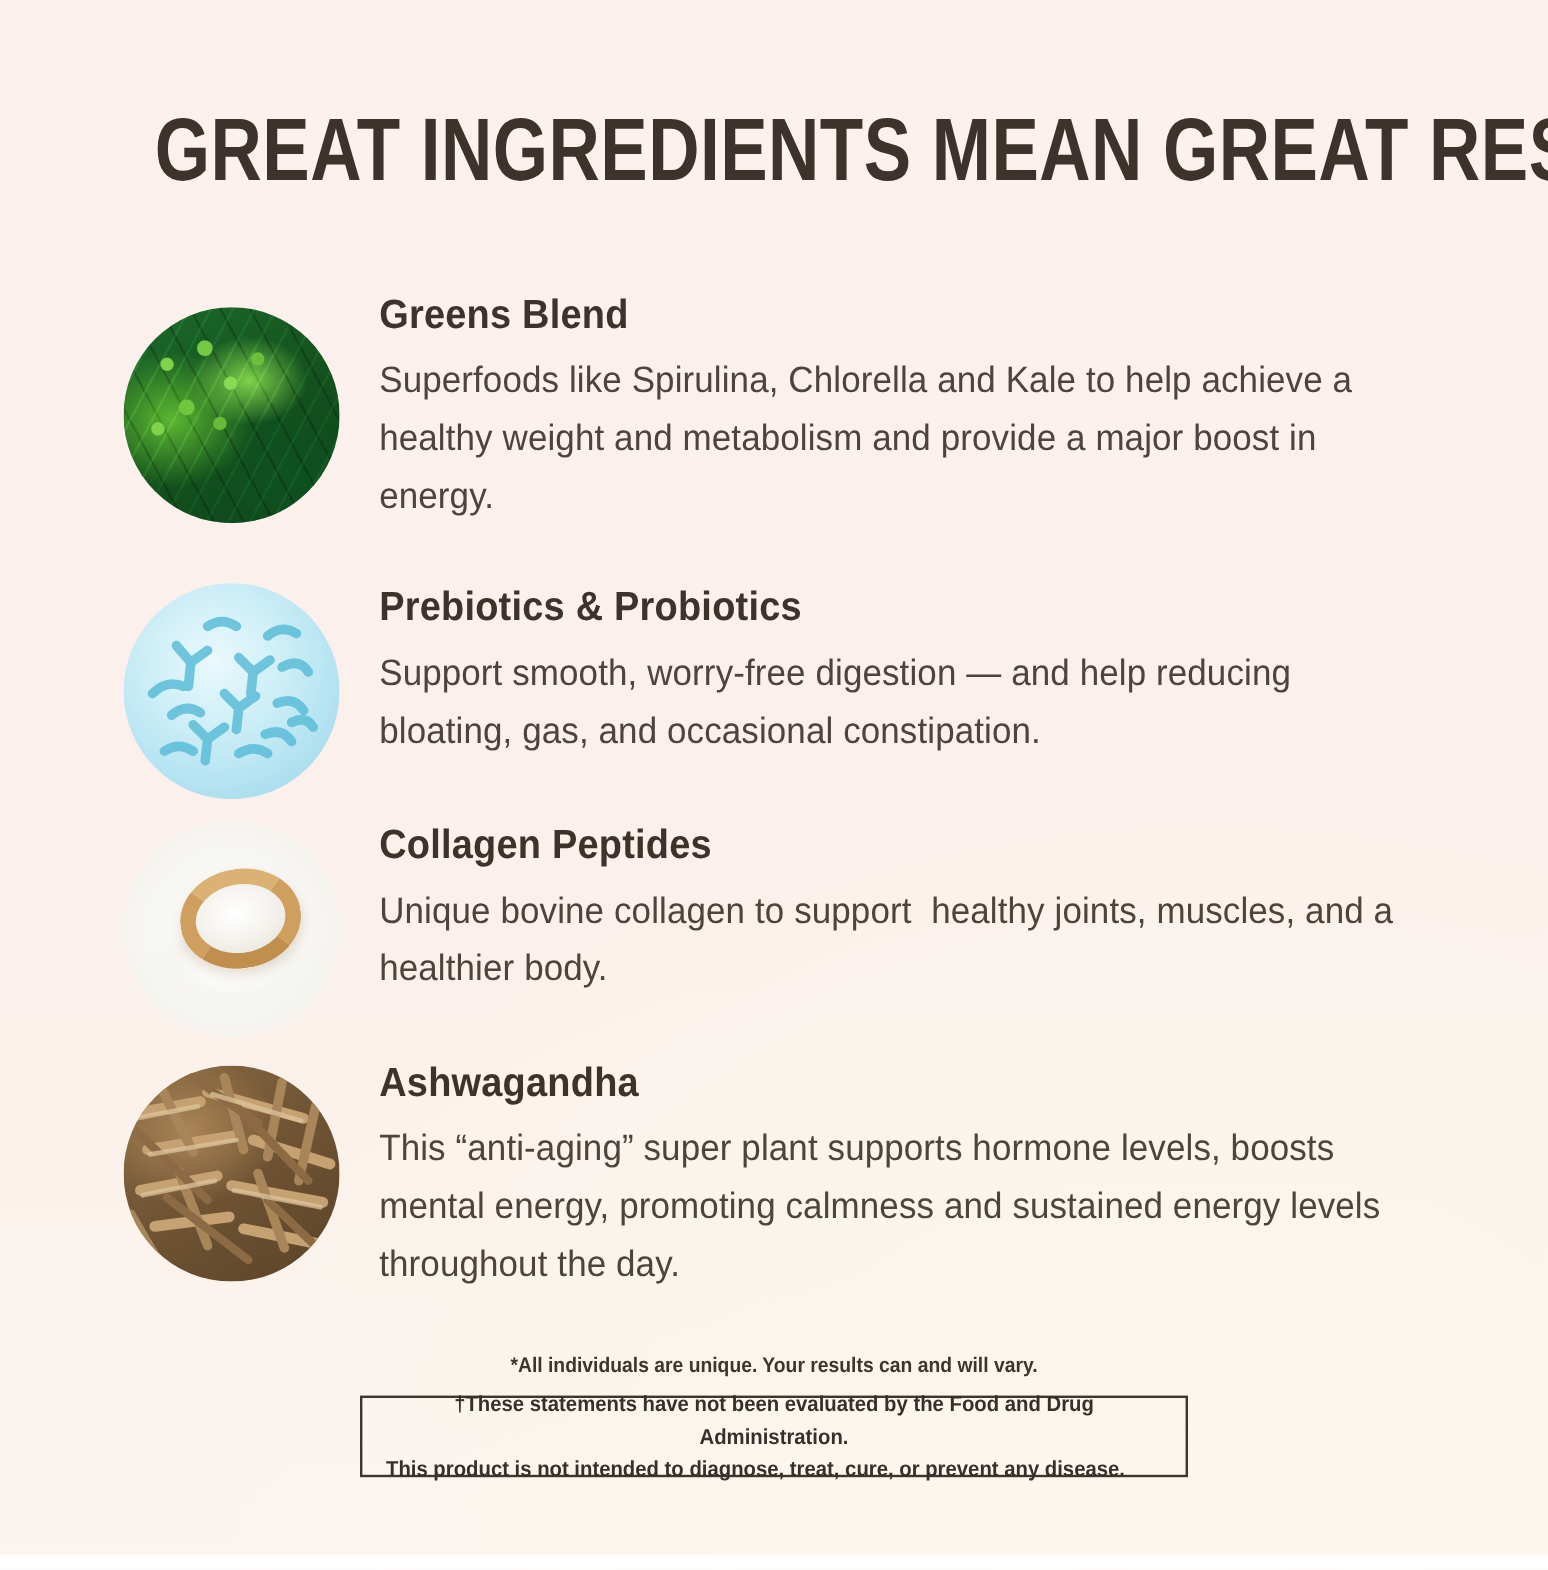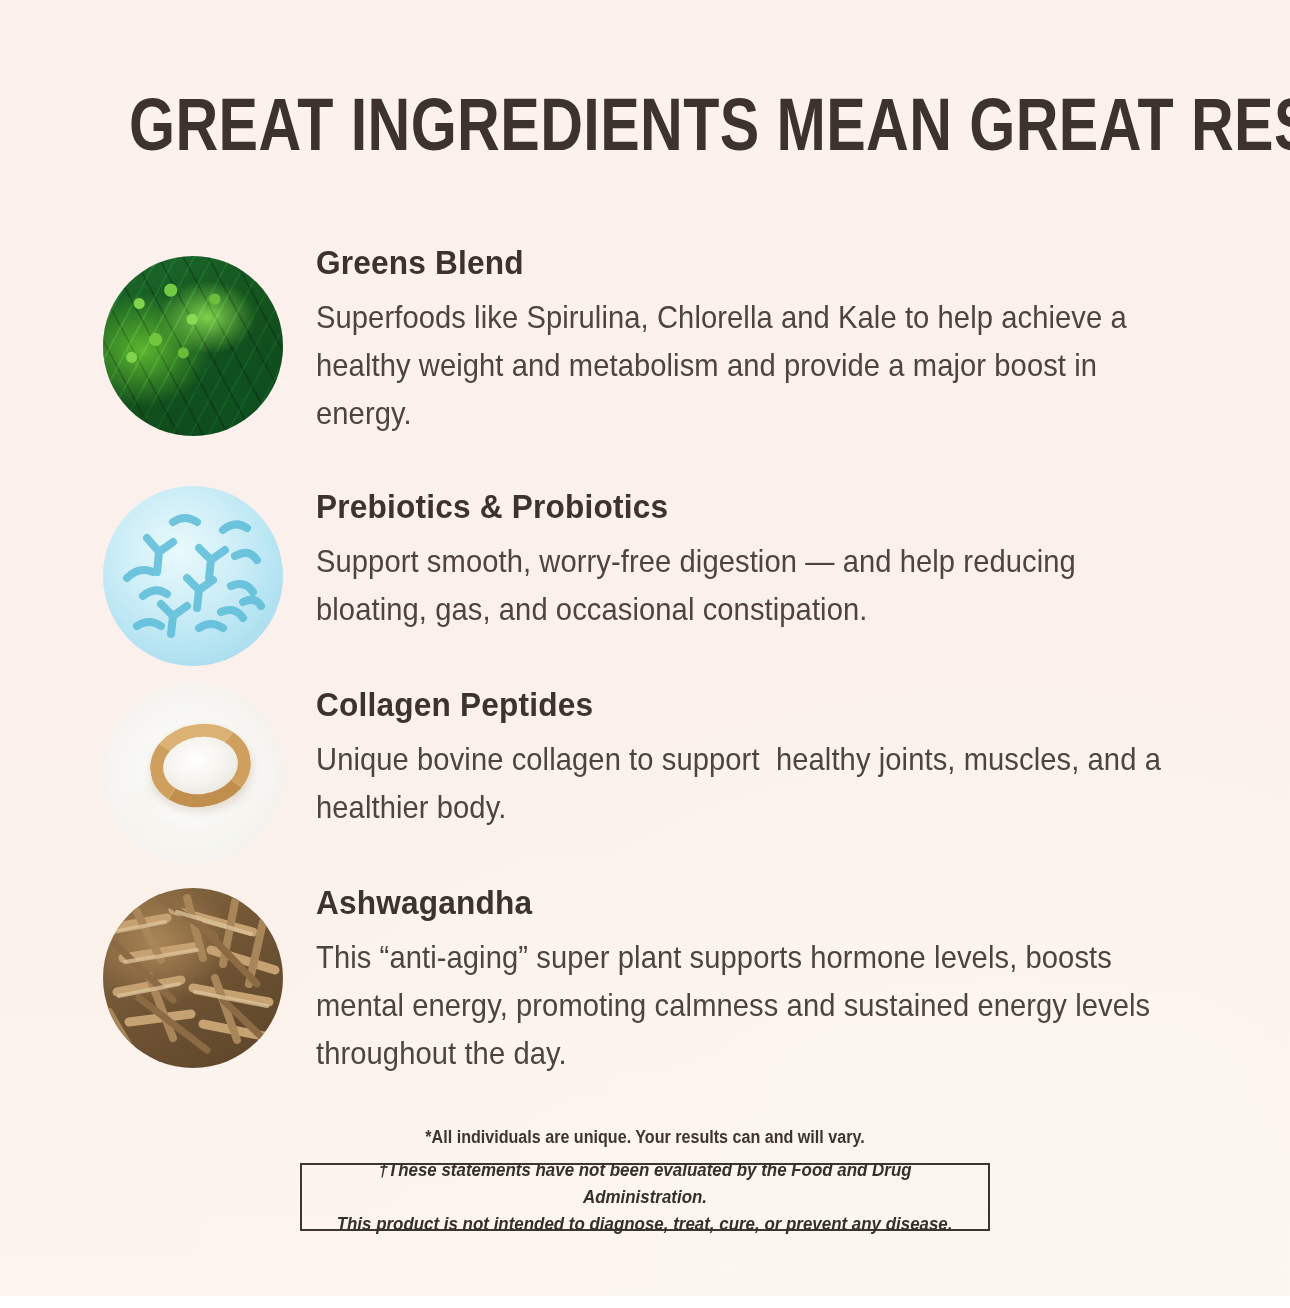--- a/index.html
+++ b/index.html
@@ -110,23 +110,22 @@
     transform-origin:center top;
   }
 
   .fda-box{
     position:absolute;
     left:300px; top:1163px;
     width:690px; height:68px;
     border:2px solid #3d362f;
     display:flex;
     flex-direction:column;
-    align-items:center;
+    align-items:flex-start;
     justify-content:center;
-    font-style:italic;
   }
   .fda-line{
     color:#36302a;
     font-family:"Liberation Sans Narrow","Liberation Sans", sans-serif;
     font-weight:bold;
     font-size:18px;
     line-height:27px;
     text-align:center;
     transform:scaleX(0.94);
   }

